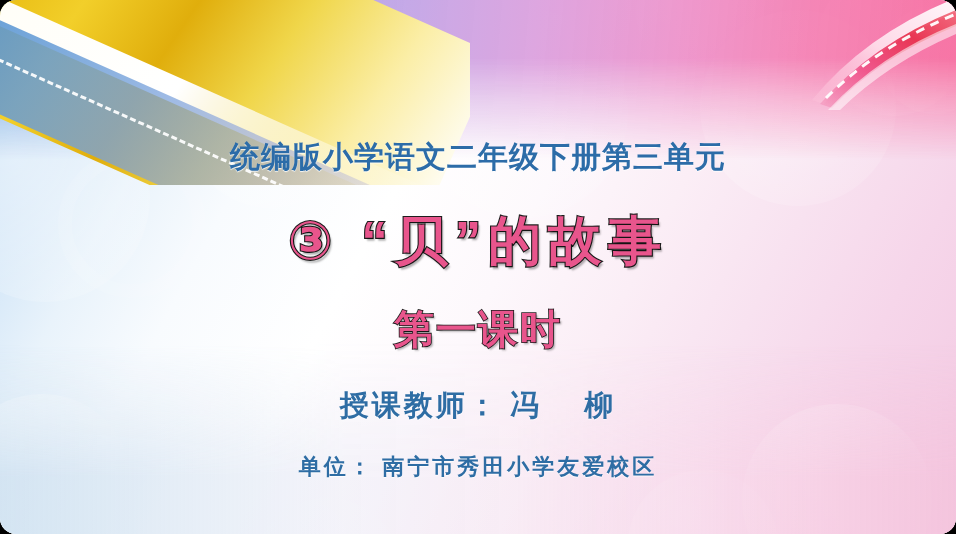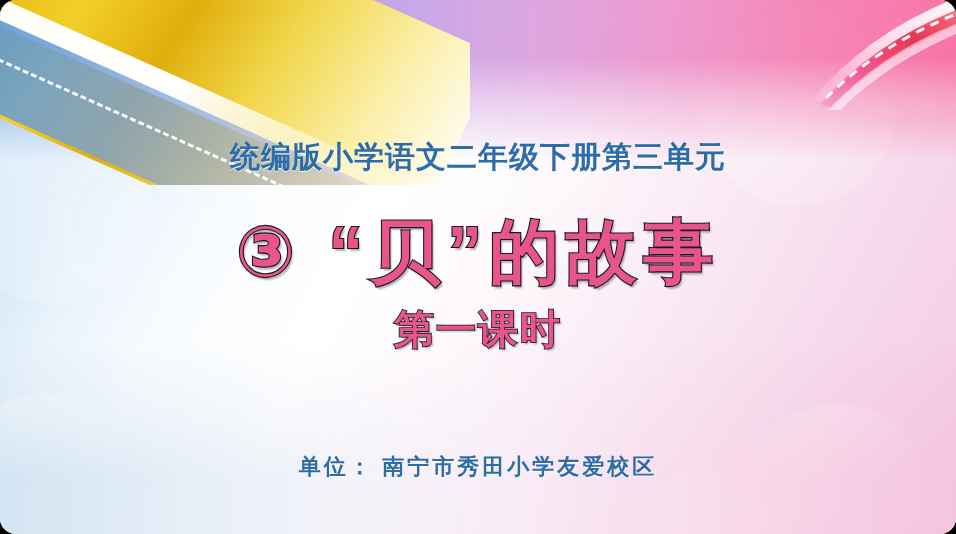--- a/index.html
+++ b/index.html
@@ -147,21 +147,21 @@
     font-size: 30px;
     font-weight: 700;
     letter-spacing: 1px;
     color: #2c6ca8;
     text-shadow: 0 1px 1px rgba(255,255,255,0.85);
   }
   .line-title {
     position: absolute;
     left: 0; right: 0;
     top: 206px;
-    font-size: 70px;
+    font-size: 53px;
     font-weight: 700;
     letter-spacing: 7px;
     color: #e8558c;
     -webkit-text-stroke: 2.2px #1d1d1d;
     paint-order: stroke fill;
     text-shadow: 2px 3px 2px rgba(0,0,0,0.30);
     white-space: nowrap;
   }
   .line-lesson {
     position: absolute;
@@ -255,16 +255,17 @@
       <path d="M 14 104 Q 66 44 150 10 L 150 26 Q 72 58 26 108 Z" fill="url(#arcGrad)"></path>
       <path d="M 22 110 Q 74 54 150 24 L 150 34 Q 80 64 32 112 Z" fill="#ffffff" opacity="0.55"></path>
       <path d="M 20 98 Q 72 46 150 14" fill="none" stroke="#ffffff" stroke-opacity="0.95" stroke-width="3" stroke-dasharray="9 7"></path>
     </svg>
   </div>
 
   <div class="content">
     <div class="line-unit">统编版小学语文二年级下册第三单元</div>
     <div class="line-title">③ “贝”的故事</div>
     <div class="line-lesson">第一课时</div>
+    <div class="line-teacher">授课教师： 冯　 柳</div>
     <div class="line-school">单位： 南宁市秀田小学友爱校区</div>
   </div>
 
 </div>
 
 </body></html>

